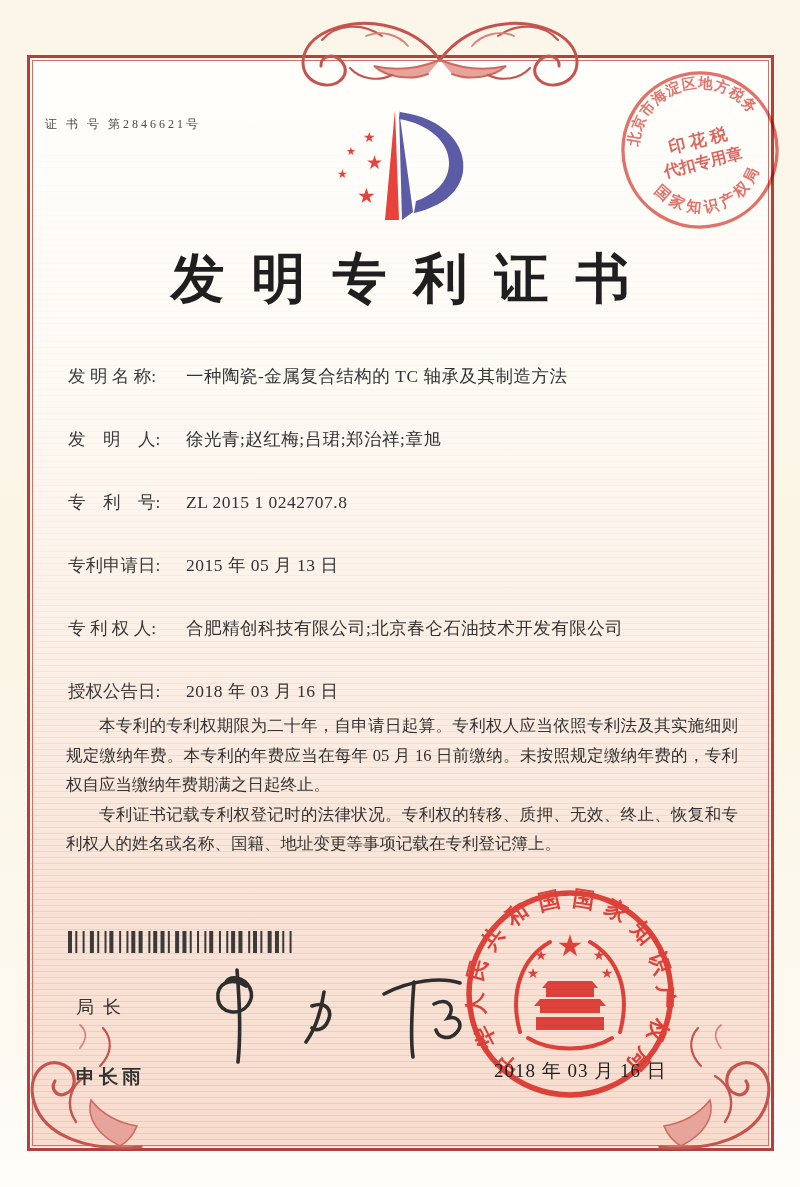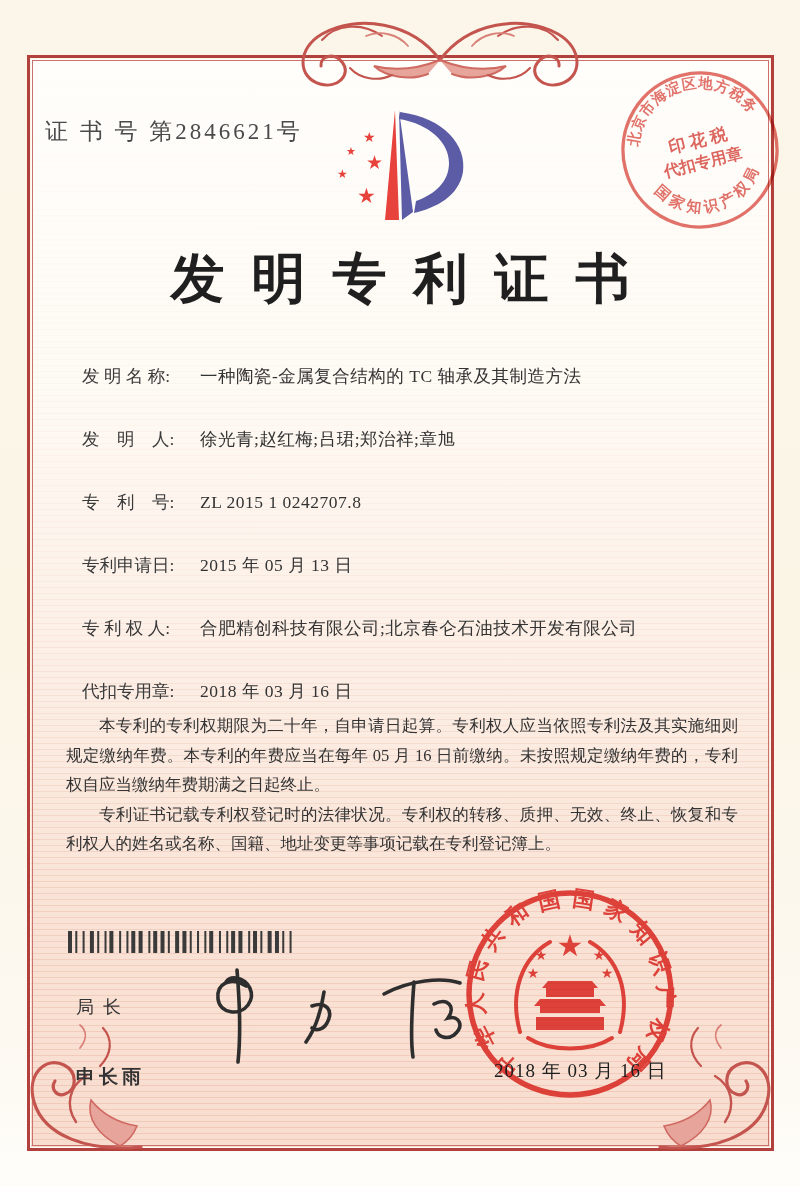--- a/index.html
+++ b/index.html
@@ -17,35 +17,35 @@
             background:linear-gradient(180deg,#fffefb 0%,#fefaf4 30%,#fcefe6 55%,#f9e3d6 78%,#f8ddcf 100%);
             z-index:0;}
   .frame-bg::after{content:"";position:absolute;inset:0;
             background:repeating-linear-gradient(180deg,rgba(224,146,122,.28) 0 1px,rgba(255,255,255,0) 1px 6px);
             -webkit-mask-image:linear-gradient(180deg,transparent 0%,rgba(0,0,0,.25) 45%,rgba(0,0,0,.8) 75%,#000 100%);
             mask-image:linear-gradient(180deg,transparent 0%,rgba(0,0,0,.25) 45%,rgba(0,0,0,.8) 75%,#000 100%);}
 
   .orn{position:absolute;z-index:2;}
 
   
-  .cert-no{position:absolute;left:45px;top:116px;font-size:23px;letter-spacing:3px;
+  .cert-no{position:absolute;left:45px;top:116px;font-size:12px;letter-spacing:3px;
            color:#4a4a4a;z-index:3;}
   .logo{position:absolute;left:333px;top:104px;width:150px;height:124px;z-index:3;}
   .logo .star{position:absolute;color:#e8423c;line-height:1;
               font-family:"DejaVu Sans",sans-serif;}
   .title{position:absolute;left:0;top:243px;width:800px;text-align:center;
          font-size:54px;font-weight:600;color:#1f1f1f;letter-spacing:27px;
          padding-left:27px;box-sizing:border-box;z-index:3;}
 
   
   .tax-stamp{position:absolute;left:608px;top:58px;width:184px;height:184px;
              z-index:4;opacity:.88;mix-blend-mode:multiply;}
 
   
-  .fields{position:absolute;left:68px;top:362px;width:676px;z-index:3;margin-left:14px;}
+  .fields{position:absolute;left:68px;top:362px;width:676px;z-index:3;}
   .field-row{display:flex;align-items:flex-start;margin-bottom:35px;
              font-size:17.5px;color:#333;line-height:28px;white-space:pre-wrap;}
   .field-label{flex:0 0 118px;color:#3a3a3a;}
   .field-value{flex:1;letter-spacing:.5px;}
 
   
   .body-text{position:absolute;left:66px;top:711px;width:672px;z-index:3;
              font-size:16.5px;line-height:29.5px;color:#333;text-align:justify;}
   .body-text p{margin:0;text-indent:2em;}
 
@@ -154,21 +154,21 @@
     </div>
     <div class="field-row">
       <span class="field-label">专利申请日:</span>
       <span class="field-value">2015 年 05 月 13 日</span>
     </div>
     <div class="field-row">
       <span class="field-label">专 利 权 人:</span>
       <span class="field-value">合肥精创科技有限公司;北京春仑石油技术开发有限公司</span>
     </div>
     <div class="field-row">
-      <span class="field-label">代扣专用章:</span>
+      <span class="field-label">授权公告日:</span>
       <span class="field-value">2018 年 03 月 16 日</span>
     </div>
   </div>
 
   <div class="body-text">
     <p>本专利的专利权期限为二十年，自申请日起算。专利权人应当依照专利法及其实施细则规定缴纳年费。本专利的年费应当在每年 05 月 16 日前缴纳。未按照规定缴纳年费的，专利权自应当缴纳年费期满之日起终止。</p>
     <p>专利证书记载专利权登记时的法律状况。专利权的转移、质押、无效、终止、恢复和专利权人的姓名或名称、国籍、地址变更等事项记载在专利登记簿上。</p>
   </div>
 
   <svg class="barcode" viewBox="0 0 224 22" preserveAspectRatio="none">

